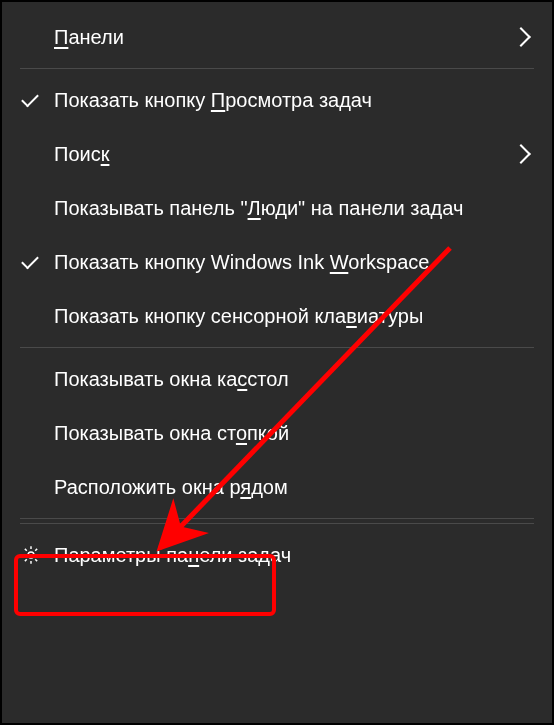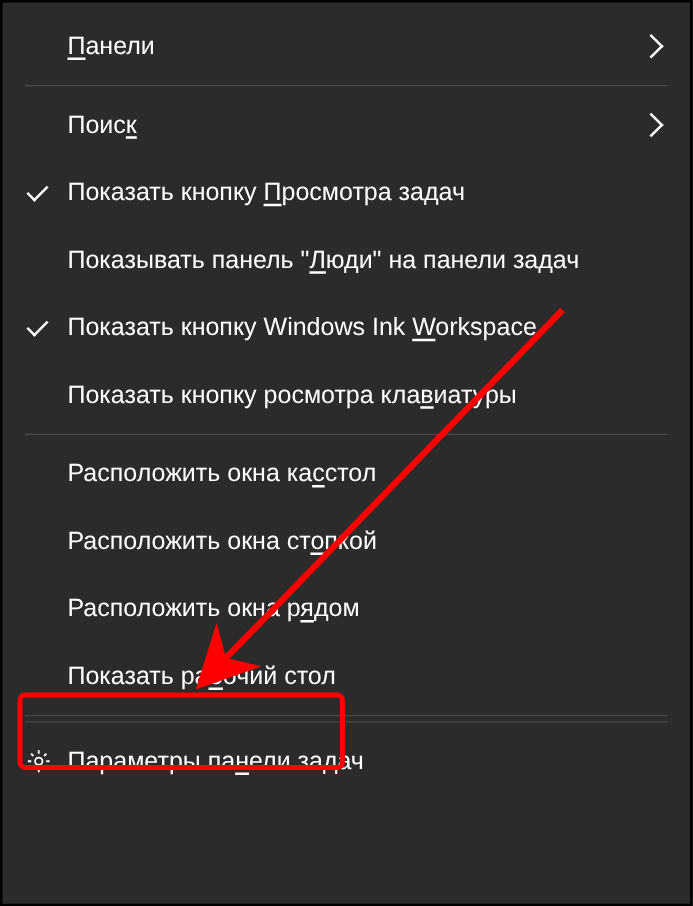--- a/index.html
+++ b/index.html
@@ -93,70 +93,66 @@
 
   <div class="item">
     <span class="icon-slot"></span>
     <span class="label"><span></span><span class="u">П</span><span>анели</span></span>
     <span class="chevron"></span>
   </div>
 
   <div class="sep"></div>
 
   <div class="item">
-    <span class="icon-slot"></span>
-    <span class="label"><span>Поис</span><span class="u">к</span><span></span></span>
-    <span class="chevron"></span>
-  </div>
-
-  <div class="item">
     <span class="icon-slot">
         <span class="check"></span>
       </span>
     <span class="label"><span>Показать кнопку </span><span class="u">П</span><span>росмотра задач</span></span>
+  </div>
+
+  <div class="item">
+    <span class="icon-slot"></span>
+    <span class="label"><span>Поис</span><span class="u">к</span><span></span></span>
+    <span class="chevron"></span>
   </div>
 
   <div class="item">
     <span class="icon-slot"></span>
     <span class="label"><span>Показывать панель "</span><span class="u">Л</span><span>юди" на панели задач</span></span>
   </div>
 
   <div class="item">
     <span class="icon-slot">
         <span class="check"></span>
       </span>
     <span class="label"><span>Показать кнопку Windows Ink </span><span class="u">W</span><span>orkspace</span></span>
   </div>
 
   <div class="item">
     <span class="icon-slot"></span>
-    <span class="label"><span>Показать кнопку росмотра кла</span><span class="u">в</span><span>иатуры</span></span>
+    <span class="label"><span>Показать кнопку сенсорной кла</span><span class="u">в</span><span>иатуры</span></span>
   </div>
 
   <div class="sep"></div>
 
   <div class="item">
     <span class="icon-slot"></span>
-    <span class="label"><span>Расположить окна ка</span><span class="u">с</span><span>стол</span></span>
+    <span class="label"><span>Показывать окна ка</span><span class="u">с</span><span>стол</span></span>
   </div>
 
   <div class="item">
     <span class="icon-slot"></span>
-    <span class="label"><span>Расположить окна ст</span><span class="u">о</span><span>пкой</span></span>
+    <span class="label"><span>Показывать окна ст</span><span class="u">о</span><span>пкой</span></span>
   </div>
 
   <div class="item">
     <span class="icon-slot"></span>
     <span class="label"><span>Расположить окна р</span><span class="u">я</span><span>дом</span></span>
   </div>
 
-  <div class="item">
-    <span class="icon-slot"></span>
-    <span class="label"><span>Показать ра</span><span class="u">б</span><span>очий стол</span></span>
-  </div>
 
   <div class="sep"></div>
 
 
   <div class="sep"></div>
 
 
   <div class="item">
     <span class="icon-slot">
       <span class="gear">

